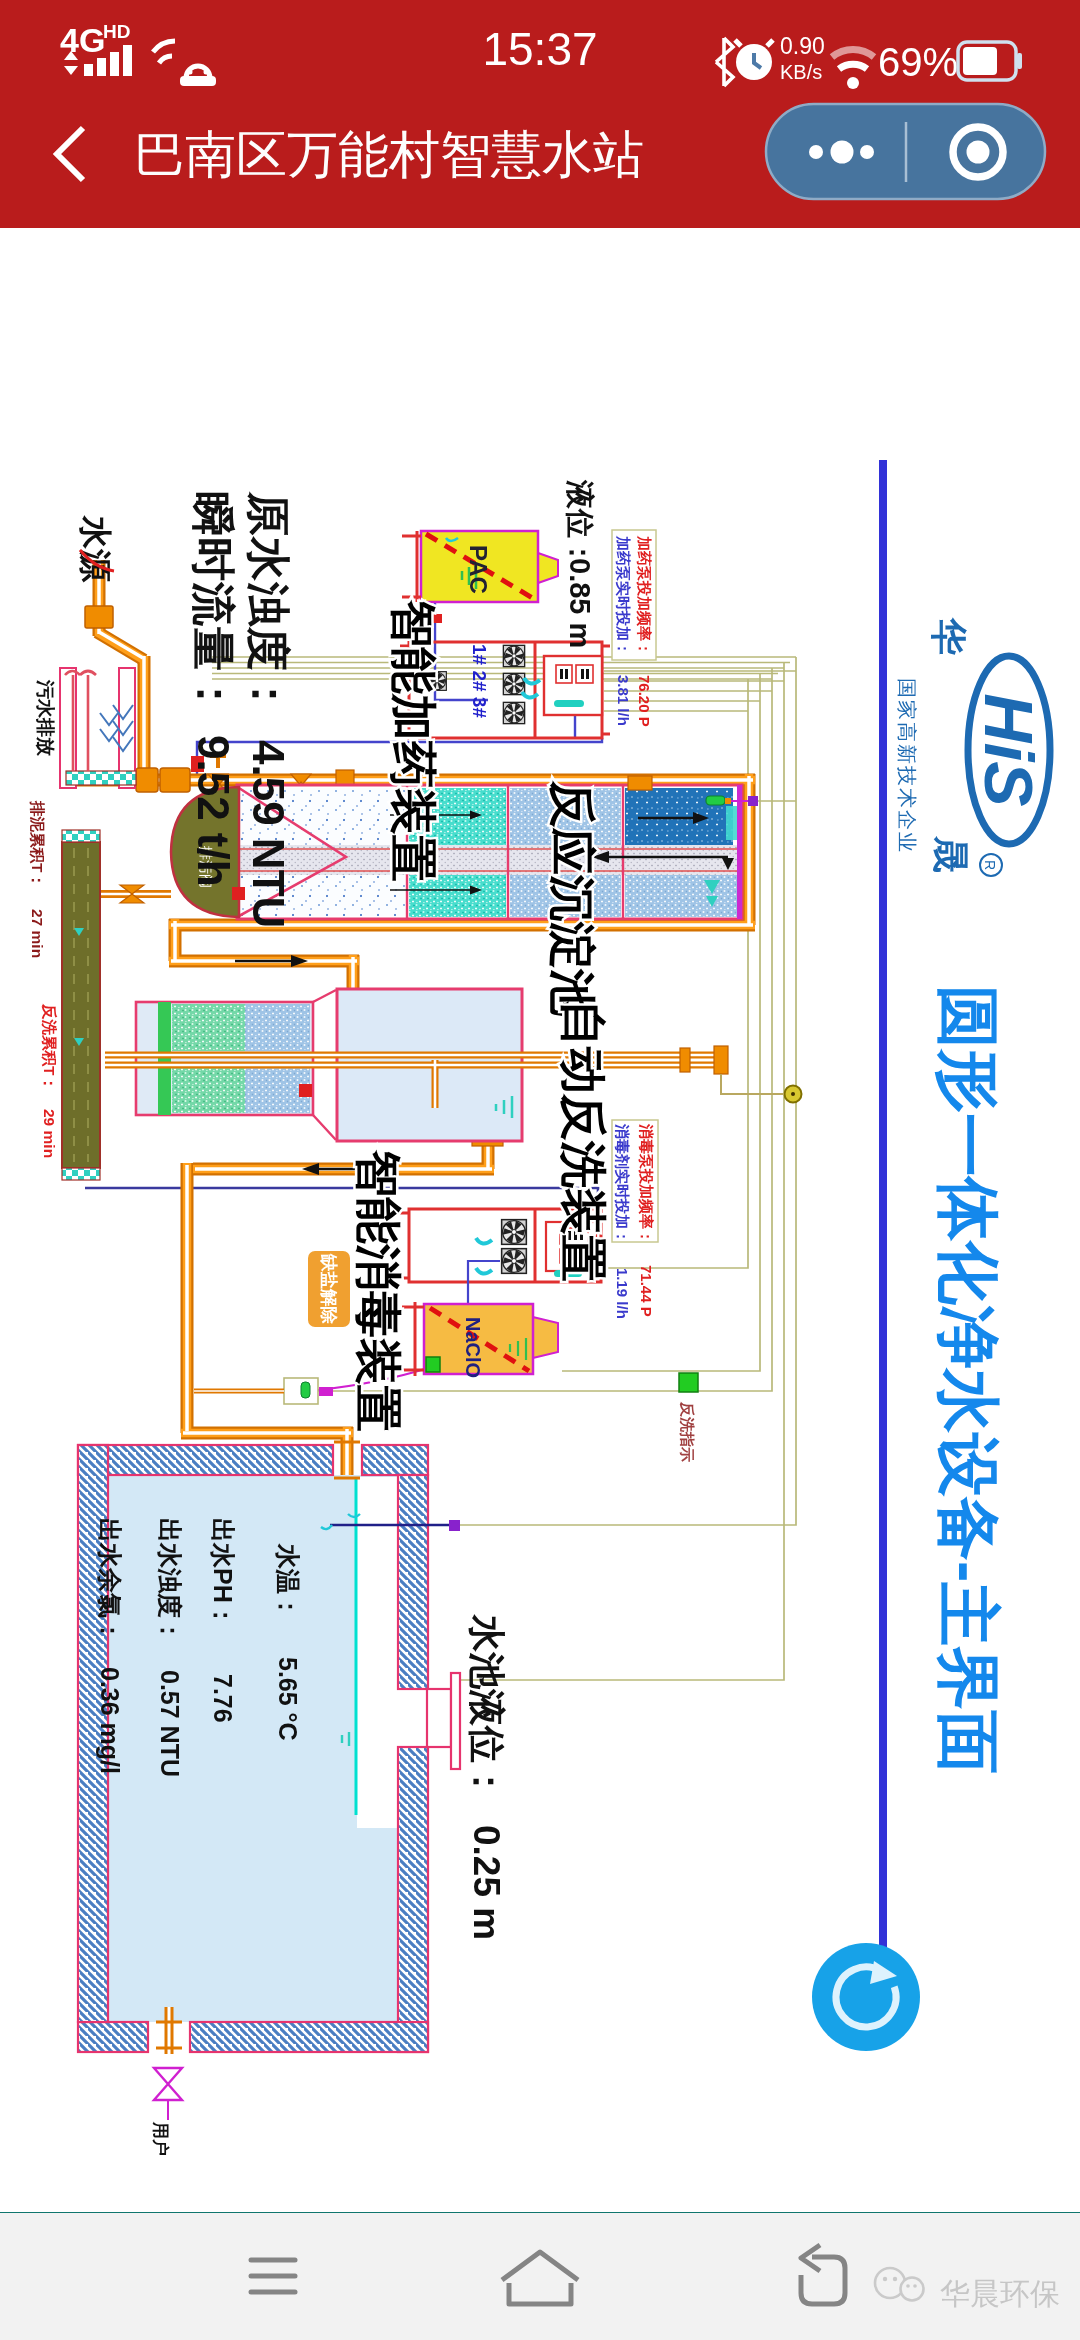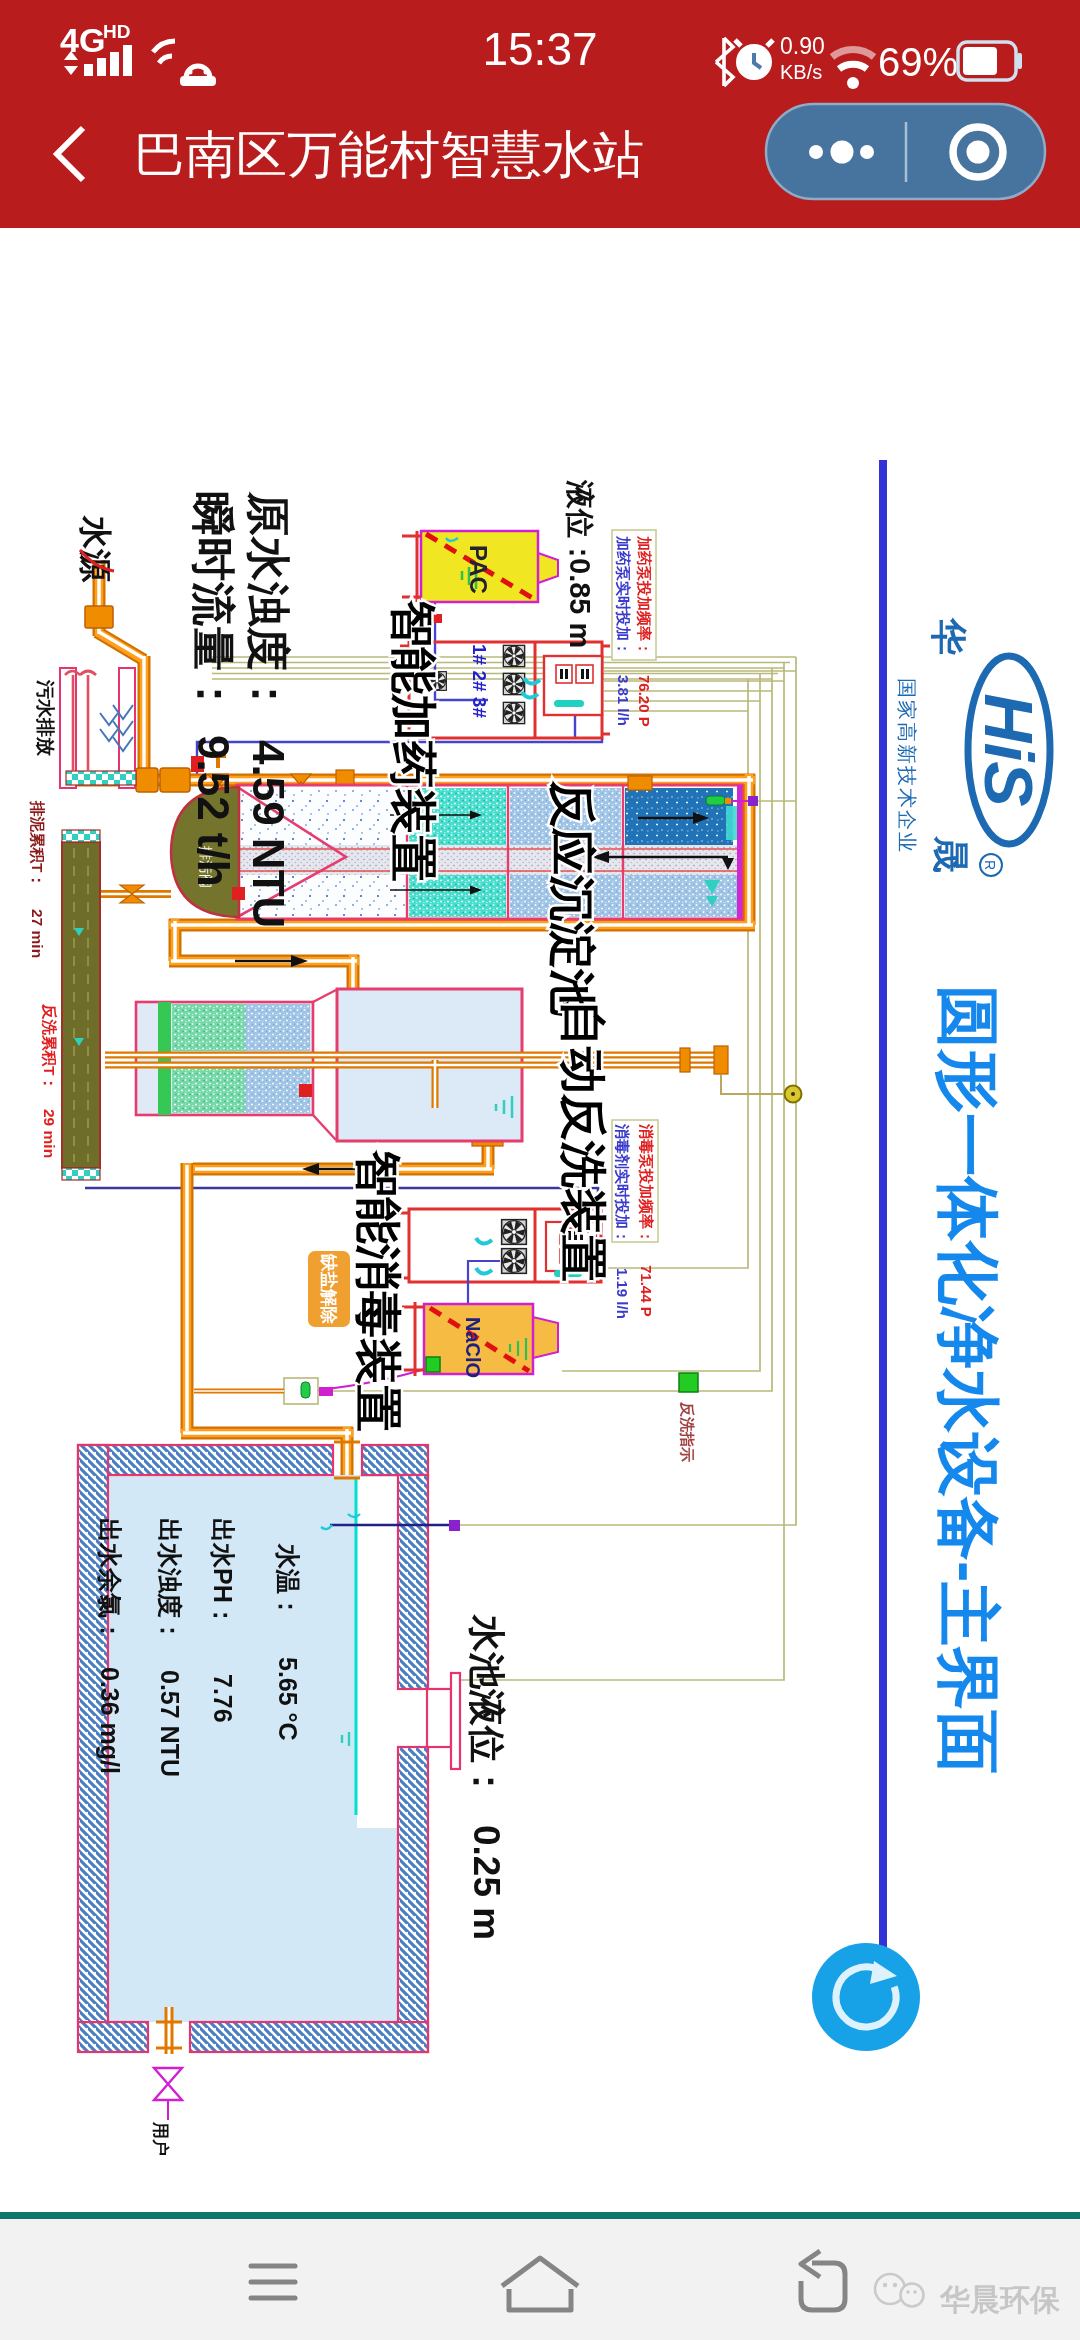--- a/index.html
+++ b/index.html
@@ -1,20 +1,20 @@
 <!DOCTYPE html>
 <html><head>
 <meta charset="utf-8">
 <style>
   * { margin:0; padding:0; box-sizing:border-box; }
   html,body { width:1080px; height:2340px; background:#ffffff; font-family:"Liberation Sans", sans-serif; overflow:hidden; }
   #page { position:relative; width:1080px; height:2340px; }
   #header { position:absolute; left:0; top:0; width:1080px; height:228px; background:#b91c1c; }
   #content { position:absolute; left:0; top:228px; width:1080px; height:1984px; background:#ffffff; }
-  #navbar { position:absolute; left:0; top:2212px; width:1080px; height:128px; background:#f2f2f2; border-top:7px solid #0f766e;font-weight:bold; }
+  #navbar { position:absolute; left:0; top:2212px; width:1080px; height:128px; background:#f2f2f2; border-top:1px solid #0f766e; }
   text { font-family:"Liberation Sans", sans-serif; }
 </style>
 </head>
 <body>
 <div id="page">
 
 <div id="header">
 <svg width="1080" height="228" viewBox="0 0 1080 228">
 
   <g fill="#ffffff">

